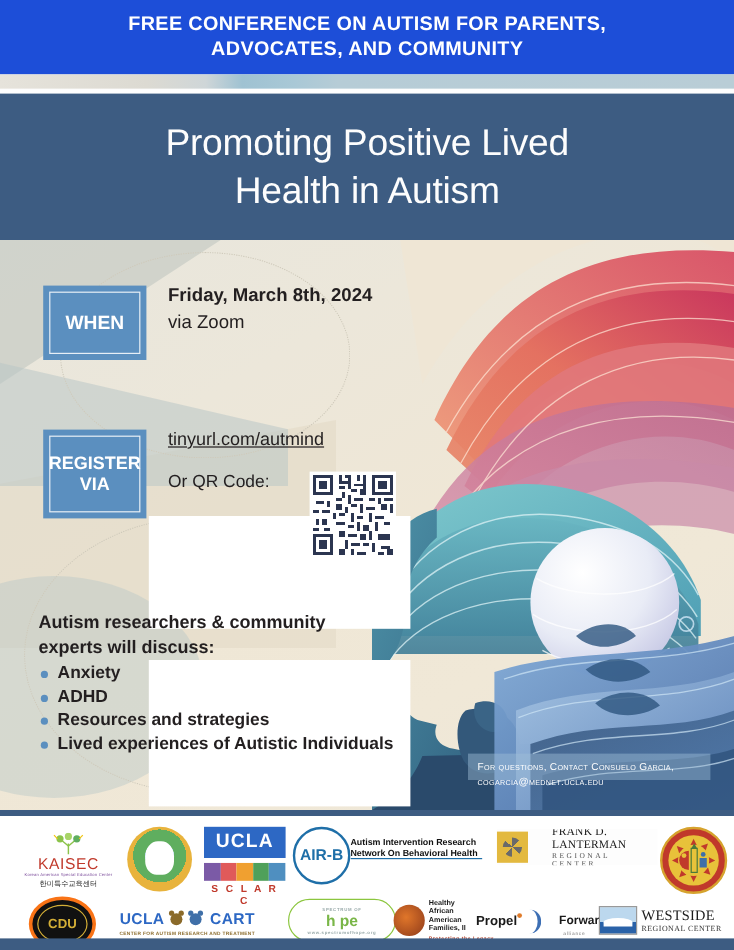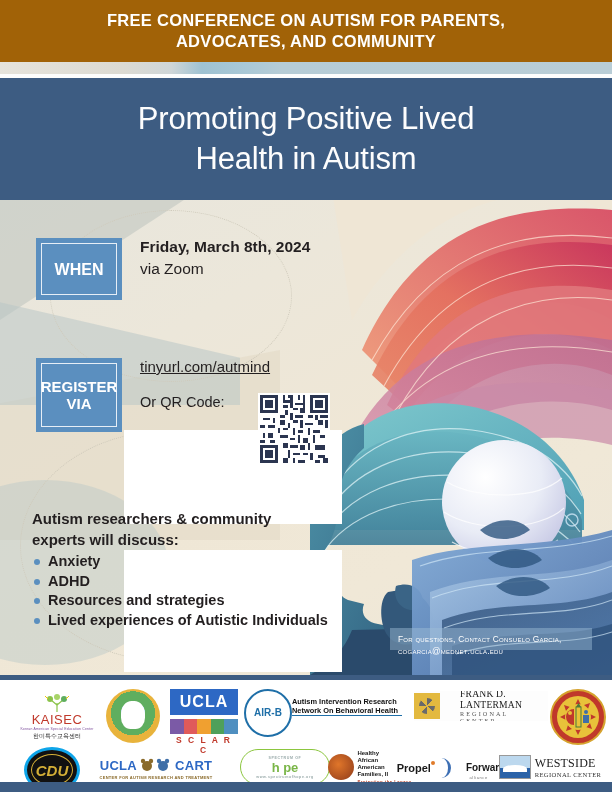--- a/index.html
+++ b/index.html
@@ -6,21 +6,21 @@
   body{
     width:612px;height:792px;overflow:hidden;
     font-family:"Liberation Sans","DejaVu Sans",sans-serif;
     background:#ffffff;
   }
   .flyer{position:relative;width:612px;height:792px;overflow:hidden;background:#ffffff;}
 
   
   .top-banner{
     position:absolute;left:0;top:0;width:612px;height:62px;
-    background:#a16207;
+    background:#1d4ed8;
     display:flex;align-items:center;justify-content:center;
     z-index:6;
   }
   .top-banner-text{
     color:#ffffff;font-weight:bold;font-size:16.5px;line-height:21px;
     letter-spacing:.3px;text-align:center;width:540px;
   }
 
   
   .strip{
@@ -167,29 +167,29 @@
 
   .lg-ucla{background:#2d68c4;color:#fff;font-weight:bold;font-size:16px;letter-spacing:1px;}
 
   .lg-sclarc{flex-direction:column;}
   .lg-sclarc .bars{display:flex;width:100%;height:26px;}
   .lg-sclarc .bars i{flex:1;display:block;}
   .lg-sclarc .txt{font-size:8.5px;font-weight:bold;color:#c0392b;letter-spacing:2px;margin-top:1px;}
 
   .lg-airb{
     border:2.5px solid #1f6fa8;border-radius:50%;color:#1f6fa8;
-    font-weight:bold;font-size:10px;line-height:10px;flex-direction:column;
+    font-weight:bold;font-size:13px;line-height:10px;flex-direction:column;
     background:#fff;
   }
   .lg-airbtext{color:#111;font-size:7.4px;font-weight:bold;line-height:9px;text-align:left;}
   .lg-airbtext .u{border-bottom:1.5px solid #1f6fa8;display:block;}
 
   .lg-cdu{
-    border-radius:50%;border:3px solid #0ea5e9;background:#111;color:#d4af37;
-    font-weight:bold;font-size:15px;position:relative;font-style:italic;
+    border-radius:50%;border:3px solid #f97316;background:#111;color:#d4af37;
+    font-weight:bold;font-size:11px;position:relative;
   }
   .lg-cdu::after{
     content:"";position:absolute;left:4px;top:4px;right:4px;bottom:4px;
     border:1px solid #d4af37;border-radius:50%;
   }
 
   .lg-cart{color:#2d68c4;font-weight:bold;font-size:13px;letter-spacing:.3px;flex-direction:column;}
   .lg-cart .sub{font-size:4px;color:#8a6a2a;letter-spacing:.3px;font-weight:bold;}
 
   .lg-hope{

